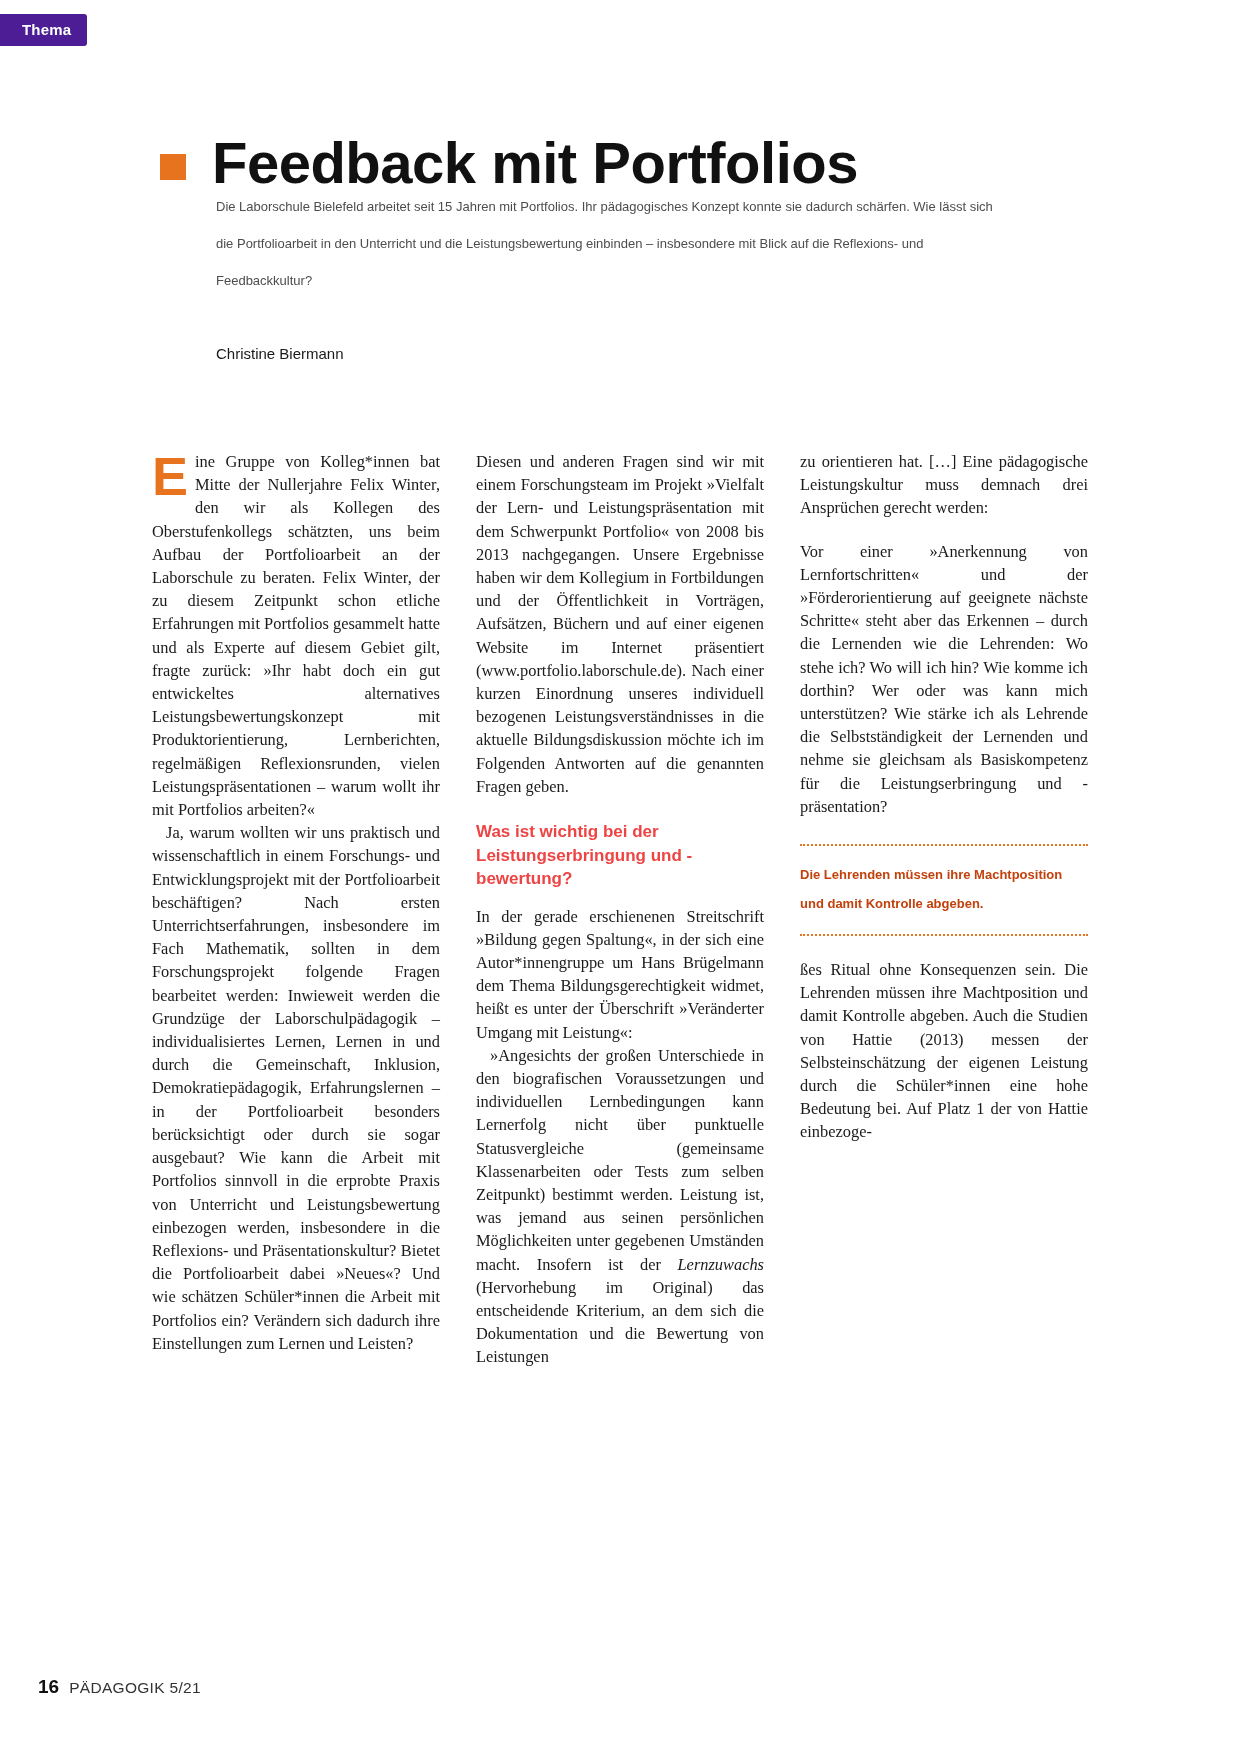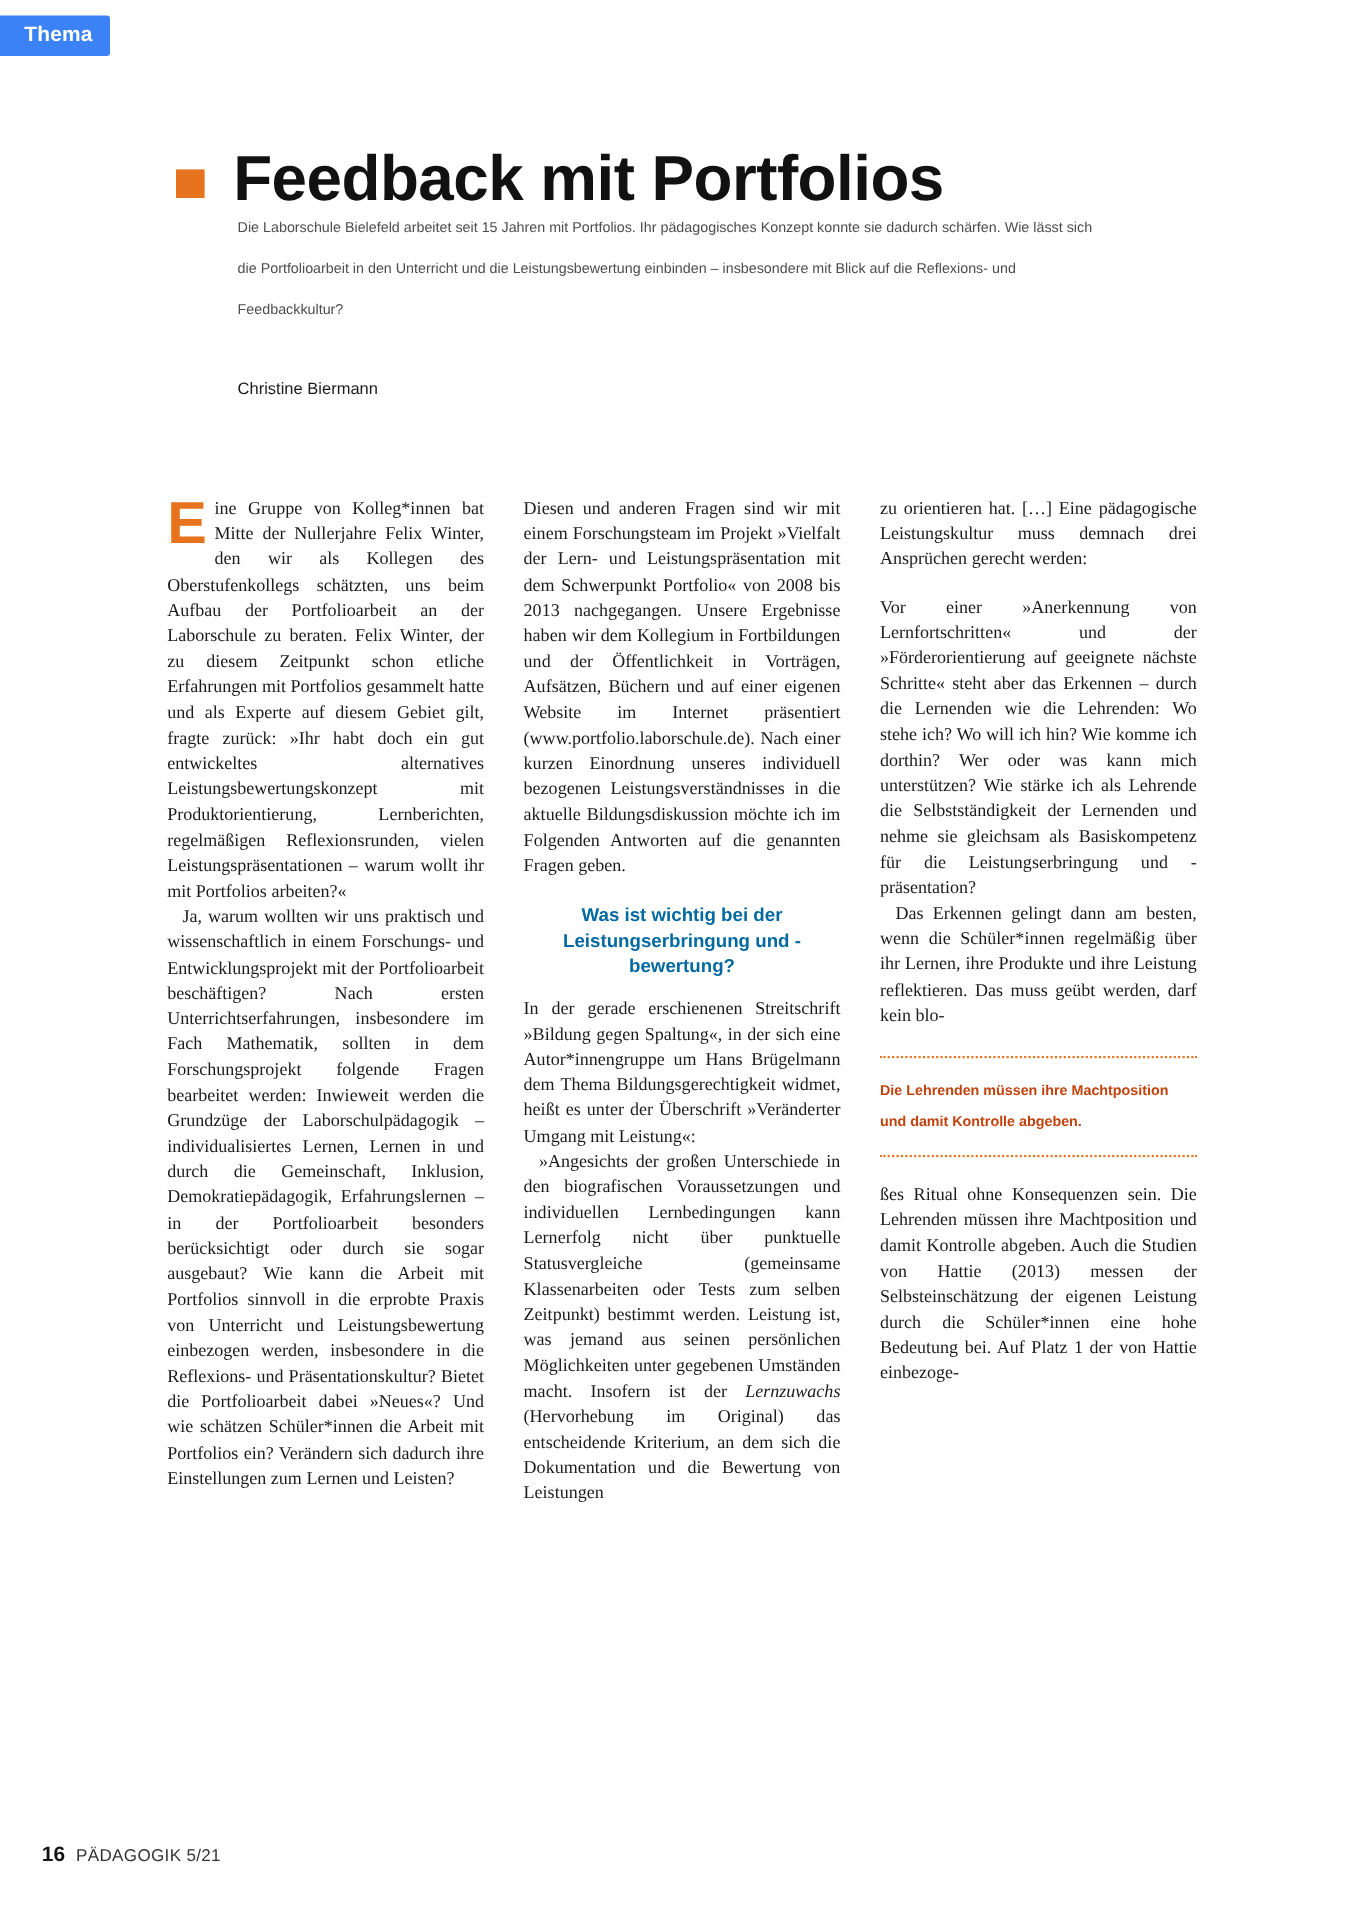--- a/index.html
+++ b/index.html
@@ -18,25 +18,25 @@
   .page {
     position: relative;
     width: 1240px;
     height: 1754px;
   }
   
   .section-tag {
     position: absolute;
     top: 14px;
     left: 0px;
-    background: #3b82f6;
+    background: #4c1d95;
     color: #ffffff;
     font-family: "Liberation Sans", sans-serif;
     font-weight: bold;
-    font-size: 19px;
+    font-size: 15px;
     letter-spacing: 0.2px;
     padding: 7px 16px 8px 22px;
     border-radius: 0 3px 3px 0;
   }
   
   .title-row {
     position: absolute;
     top: 88px;
     left: 160px;
     display: flex;
@@ -114,22 +114,22 @@
     line-height: 44px;
     color: #e8731f;
     padding: 4px 7px 0 0;
   }
   h2.sub {
     font-family: "Liberation Sans", sans-serif;
     font-weight: bold;
     font-size: 17px;
     line-height: 23.5px;
     margin: 22px 0 14px 0;
-    color: #0369a1;
-    text-align: center;
+    color: #ef4444;
+    text-align: left;
     hyphens: none;
   }
   .col ul {
     margin: 2px 0 0 0;
     padding: 0;
     list-style: none;
   }
   .col ul li {
     position: relative;
     padding-left: 17px;
@@ -206,21 +206,20 @@
     <div class="col">
       <p class="first">Diesen und anderen Fragen sind wir mit einem Forschungsteam im Projekt »Vielfalt der Lern- und Leistungspräsentation mit dem Schwerpunkt Portfolio« von 2008 bis 2013 nachgegangen. Unsere Ergebnisse haben wir dem Kollegium in Fortbildungen und der Öffentlichkeit in Vorträgen, Aufsätzen, Büchern und auf einer eigenen Website im Internet präsentiert (www.portfolio.laborschule.de). Nach einer kurzen Einordnung unseres individuell bezogenen Leistungsverständnisses in die aktuelle Bildungsdiskussion möchte ich im Folgenden Antworten auf die genannten Fragen geben.</p>
       <h2 class="sub">Was ist wichtig bei der Leistungserbringung und -bewertung?</h2>
       <p class="first">In der gerade erschienenen Streitschrift »Bildung gegen Spaltung«, in der sich eine Autor*innengruppe um Hans Brügelmann dem Thema Bildungsgerechtigkeit widmet, heißt es unter der Überschrift »Veränderter Umgang mit Leistung«:</p>
       <p><span>»Angesichts der großen Unterschiede in den biografischen Voraussetzungen und individuellen Lernbedingungen kann Lernerfolg nicht über punktuelle Statusvergleiche (gemeinsame Klassenarbeiten oder Tests zum selben Zeitpunkt) bestimmt werden. Leistung ist, was jemand aus seinen persönlichen Möglichkeiten unter gegebenen Umständen macht. Insofern ist der </span><em>Lernzuwachs</em><span> (Hervorhebung im Original) das entscheidende Kriterium, an dem sich die Dokumentation und die Bewertung von Leistungen</span></p>
     </div>
 
     <div class="col">
       <p class="first">zu orientieren hat. […] Eine pädagogische Leistungskultur muss demnach drei Ansprüchen gerecht werden:</p>
       <p class="first" style="margin-top:20px">Vor einer »Anerkennung von Lernfortschritten« und der »Förderorientierung auf geeignete nächste Schritte« steht aber das Erkennen – durch die Lernenden wie die Lehrenden: Wo stehe ich? Wo will ich hin? Wie komme ich dorthin? Wer oder was kann mich unterstützen? Wie stärke ich als Lehrende die Selbstständigkeit der Lernenden und nehme sie gleichsam als Basiskompetenz für die Leistungserbringung und -präsentation?</p>
-      <p>Das Erkennen gelingt dann am besten, wenn die Schüler*innen regelmäßig über ihr Lernen, ihre Produkte und ihre Leistung reflektieren. Das muss geübt werden, darf kein blo-</p>
       <div class="pullquote">Die Lehrenden müssen ihre Machtposition und damit Kontrolle abgeben.</div>
       <p class="first">ßes Ritual ohne Konsequenzen sein. Die Lehrenden müssen ihre Machtposition und damit Kontrolle abgeben. Auch die Studien von Hattie (2013) messen der Selbsteinschätzung der eigenen Leistung durch die Schüler*innen eine hohe Bedeutung bei. Auf Platz 1 der von Hattie einbezoge-</p>
     </div>
 
   </div>
 
   <div class="footer">
     <span class="footer-page">16</span>
     <span class="footer-label">PÄDAGOGIK 5/21</span>
   </div>

